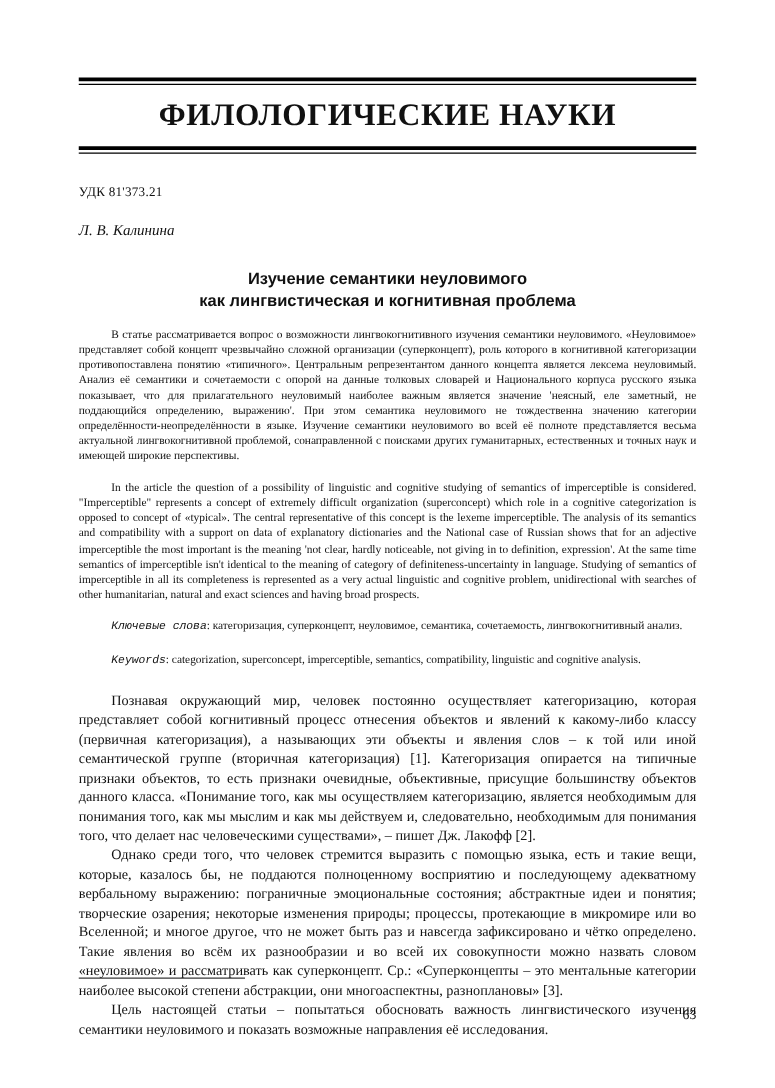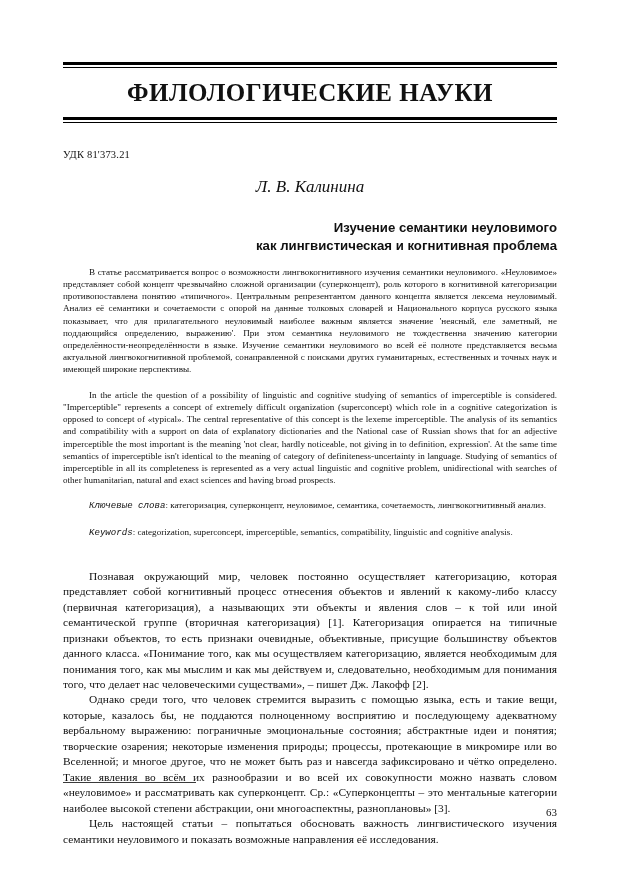--- a/index.html
+++ b/index.html
@@ -58,35 +58,35 @@
   .banner-bottom .rule-thin { height: 1px; margin-top: 2px; }
 
   
   .udc {
     margin-top: 26px;
     font-size: 10.5px;
     letter-spacing: 0.2px;
   }
   .author {
     margin-top: 17px;
-    text-align: center;
+    text-align: left;
     font-style: italic;
-    font-size: 17px;
+    font-size: 12px;
   }
 
   
   .article-title {
     margin-top: 22px;
     text-align: center;
     font-weight: bold;
     font-size: 13.2px;
     line-height: 1.38;
     font-family: "Liberation Sans", "DejaVu Sans", sans-serif;
   }
-  .article-title .t-line { display: block; text-align: right; }
+  .article-title .t-line { display: block; }
 
   
   .abstract {
     margin-top: 10px;
     font-size: 9.1px;
     line-height: 1.345;
     text-align: justify;
     text-indent: 26px;
     hyphens: none;
   }
@@ -100,21 +100,21 @@
     text-align: justify;
     text-indent: 26px;
   }
   .kw .kw-label {
     font-style: italic;
     font-family: Liberation Mono, monospace;
   }
 
   
   .body-text {
-    margin-top: 30px;
+    margin-top: 20px;
     font-size: 11.4px;
     line-height: 1.355;
     text-align: justify;
   }
   .body-text p {
     margin: 0;
     text-indent: 26px;
   }
 
   

